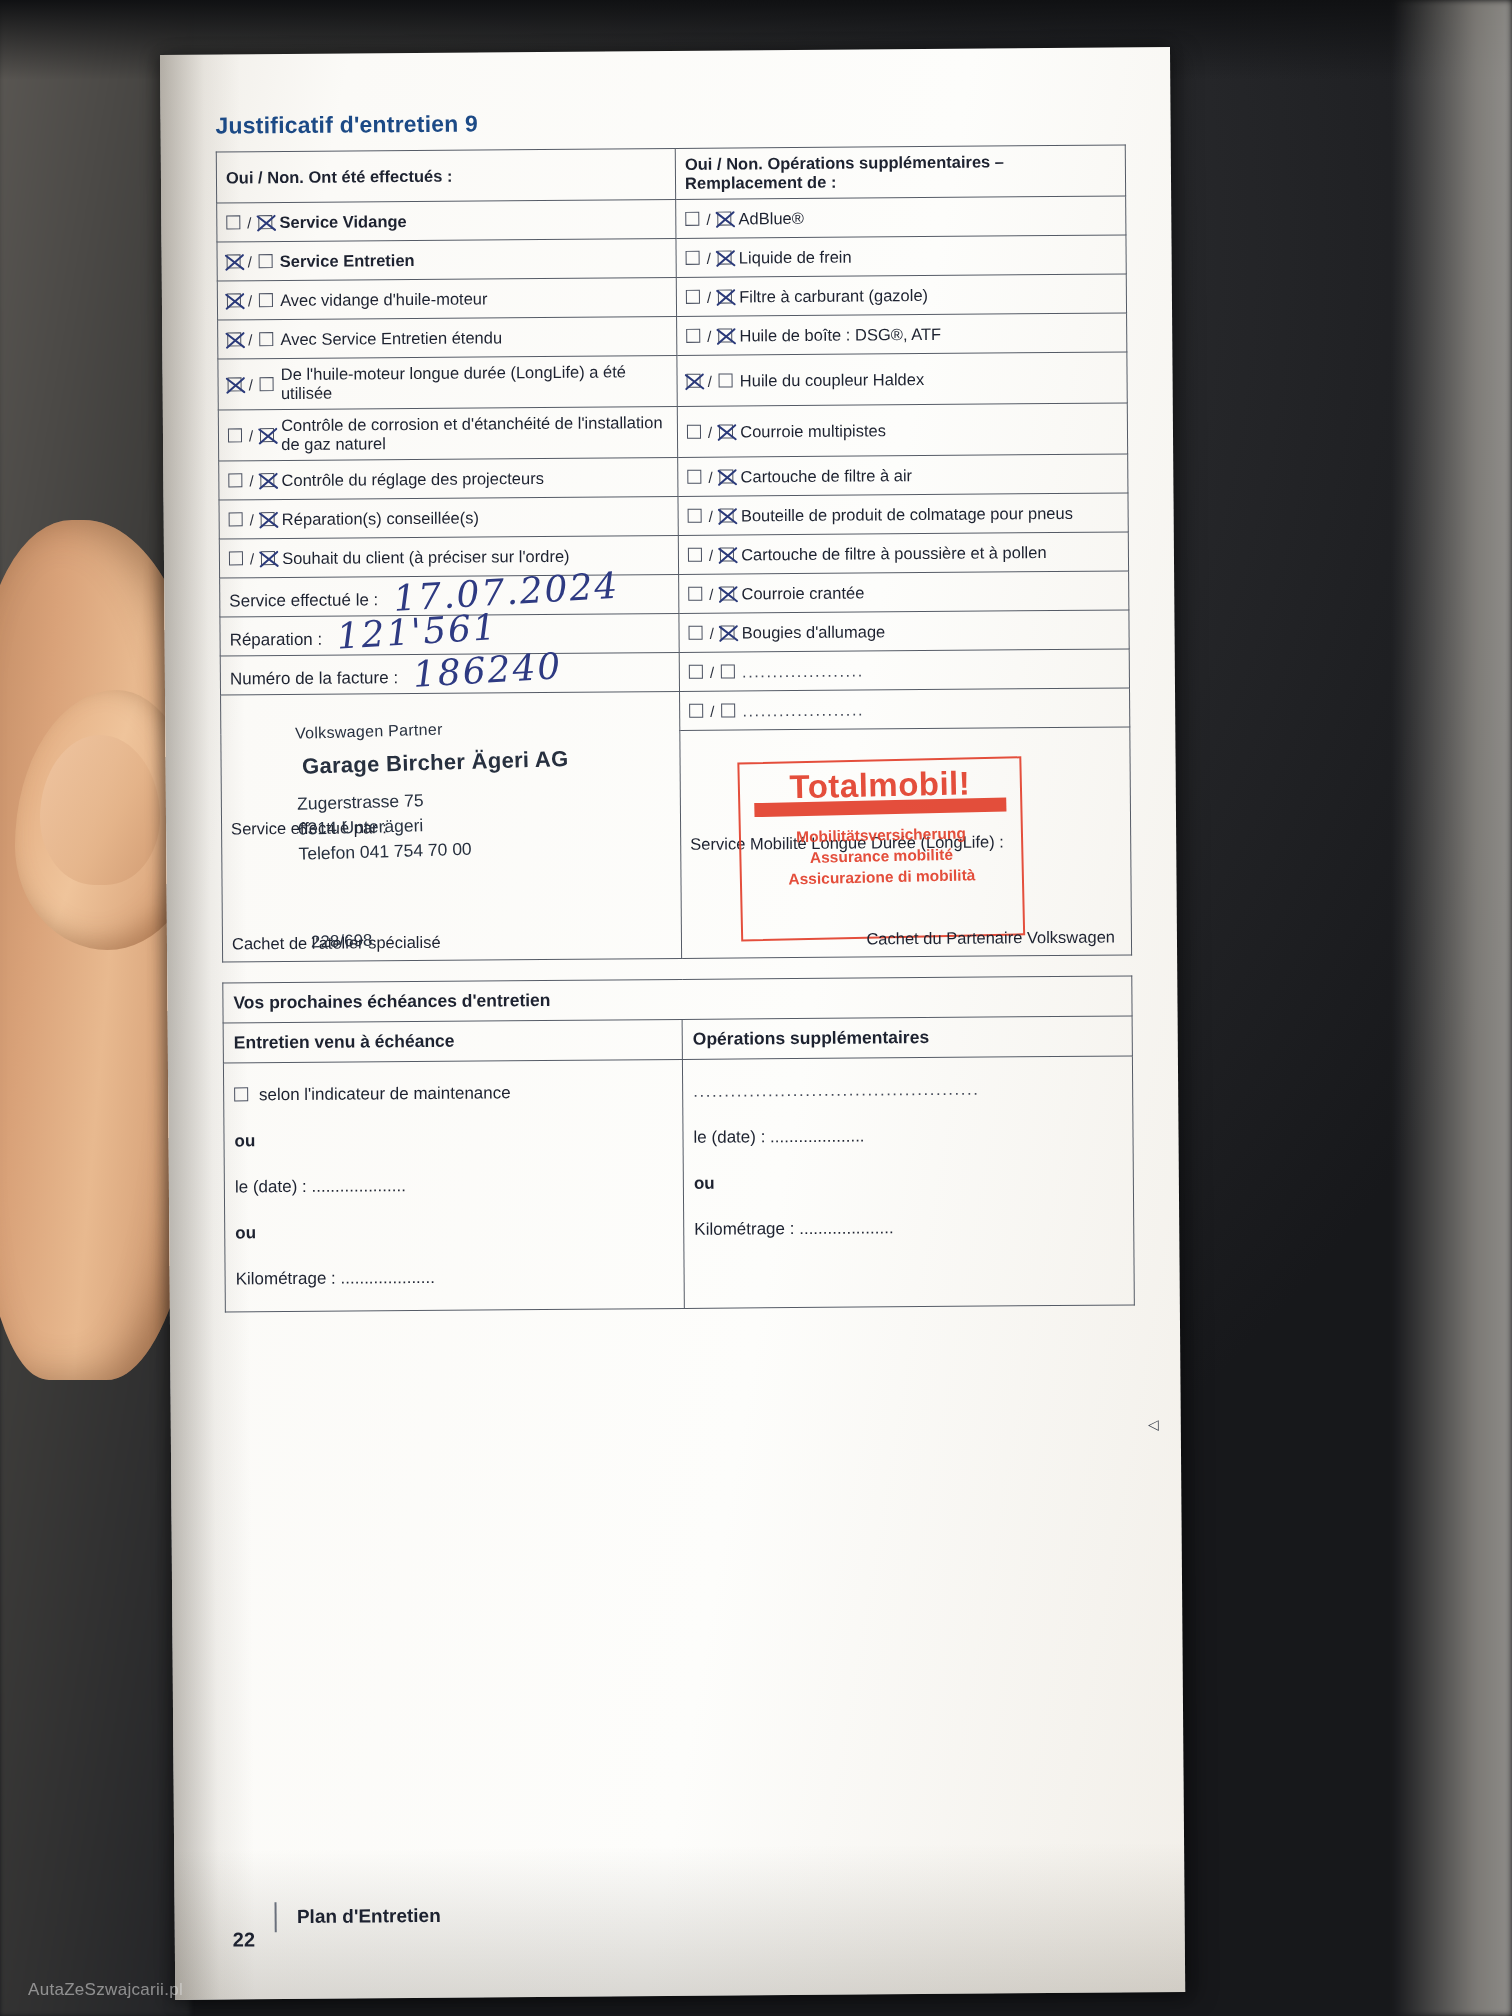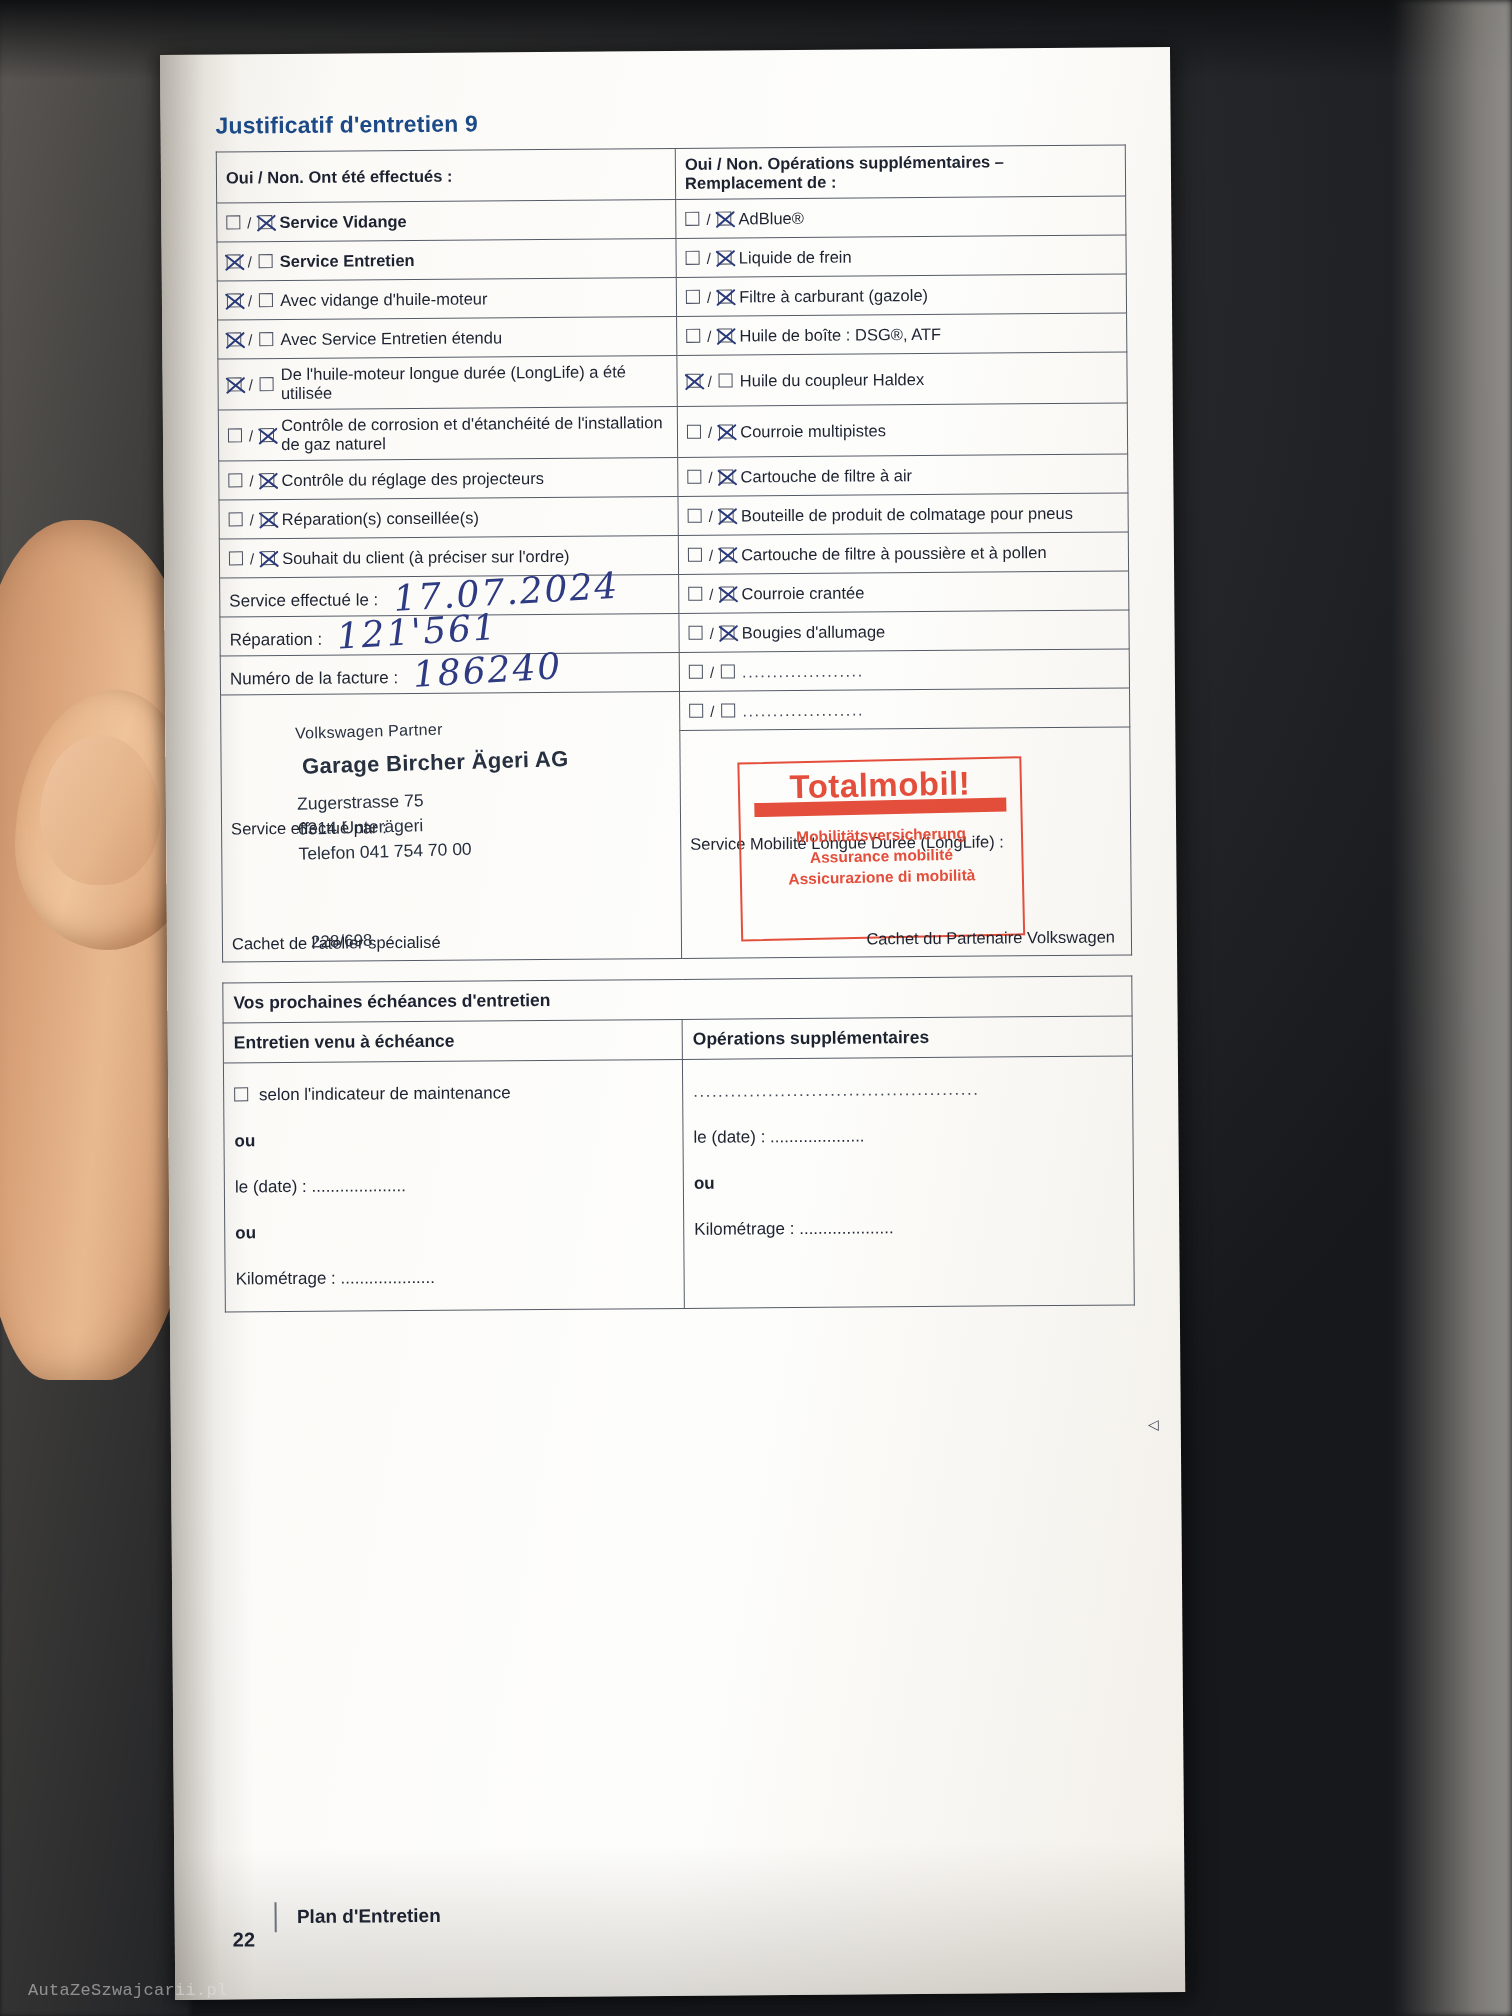--- a/index.html
+++ b/index.html
@@ -309,21 +309,20 @@
   }
 
   
   #watermark {
     position: absolute;
     left: 28px;
     bottom: 16px;
     color: rgba(225,225,225,.55);
     font-size: 17px;
     letter-spacing: .3px;
-    font-family: Liberation Mono, monospace;
   }
 </style>
 </head>
 <body>
 
 <div id="photo-bg">
   <div class="blur-strip"></div>
   <div class="top-dark"></div>
   <div class="right-edge"></div>
 </div>

